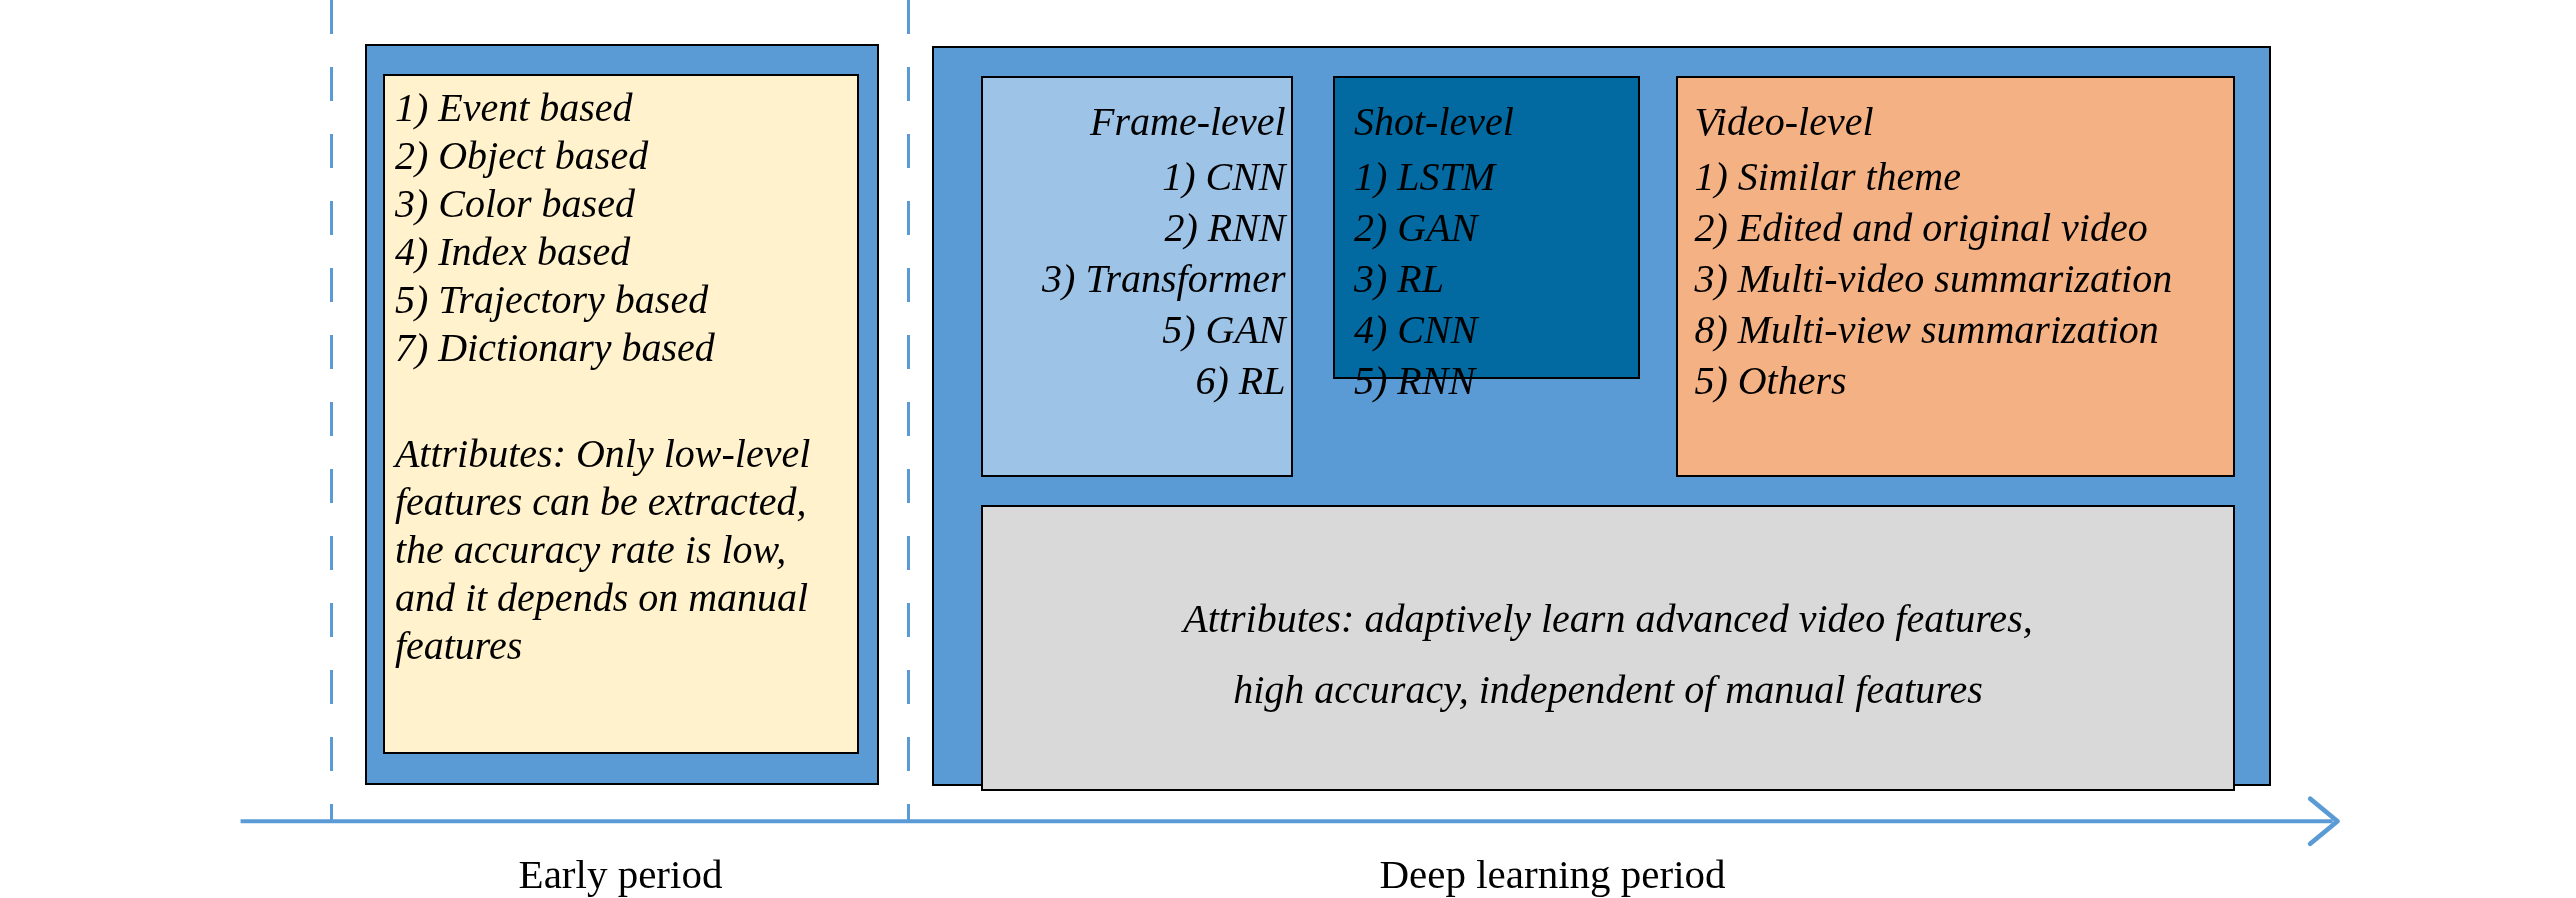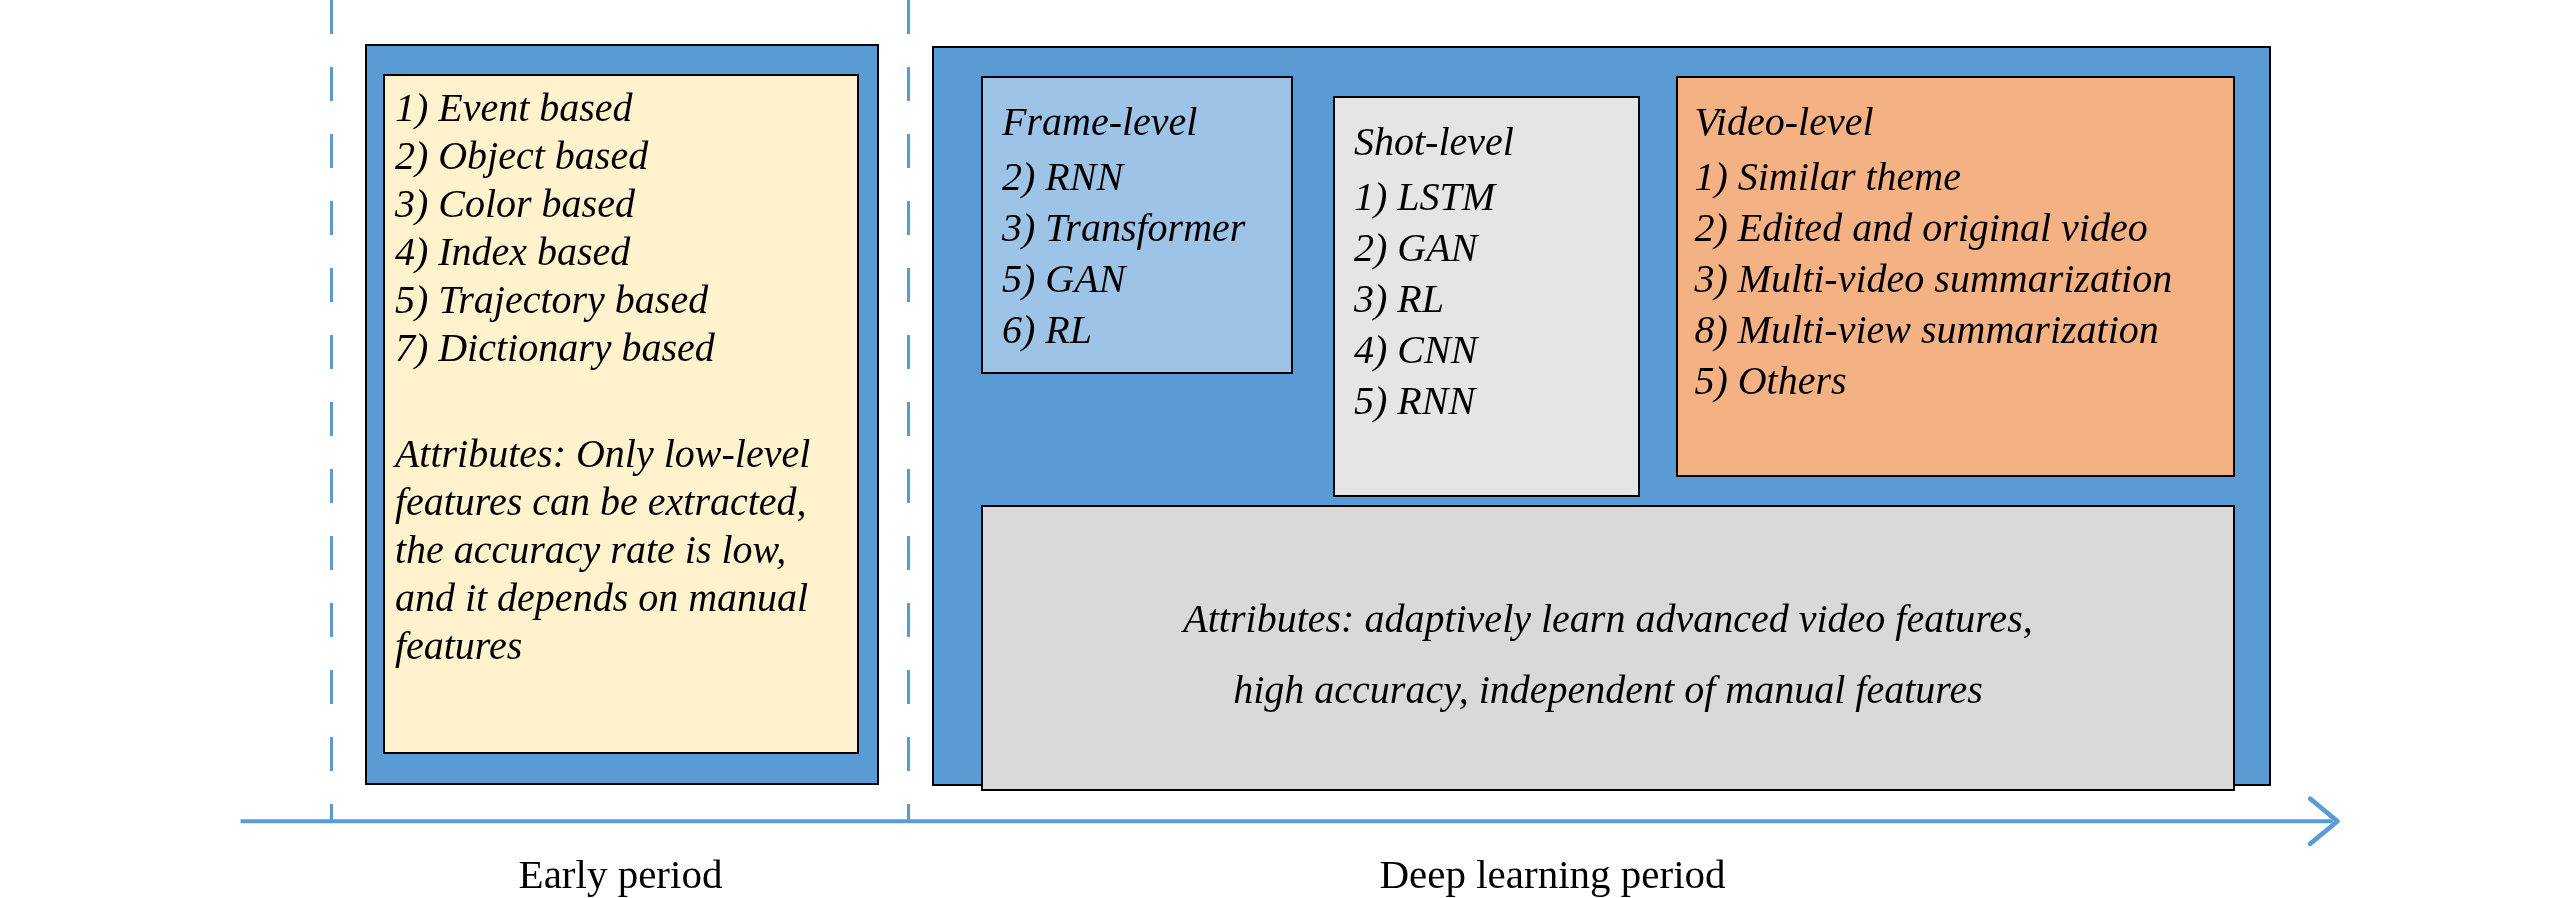--- a/index.html
+++ b/index.html
@@ -37,30 +37,30 @@
     box-sizing: border-box;
     font-style: italic;
   }
   .inner-box.cream {
     left: 16.4px; top: 28px; width: 476px; height: 680px;
     background: #FFF2CC;
     padding: 8.2px 5.5px 0 9.5px;
     font-size: 40px; line-height: 48px;
   }
   .inner-box.frame {
-    left: 47px; top: 28px; width: 312px; height: 298px;
+    left: 47px; top: 28px; width: 312px; height: 401px;
     background: #9DC3E6;
     padding: 17.7px 5.5px 0 19px;
-    font-size: 40px; line-height: 51px;
+    font-size: 40px; line-height: 51px; text-align: right;
   }
   .inner-box.shot {
-    left: 399px; top: 28px; width: 307px; height: 401px;
-    background: #e5e5e5;
+    left: 399px; top: 28px; width: 307px; height: 303px;
+    background: #0369a1;
     padding: 17.7px 5.5px 0 19px;
-    font-size: 40px; line-height: 51px; margin-top: 20px;
+    font-size: 40px; line-height: 51px;
   }
   .inner-box.video {
     left: 742px; top: 28px; width: 559px; height: 401px;
     background: #F4B183;
     padding: 17.7px 5.5px 0 16.4px;
     font-size: 40px; line-height: 51px;
   }
   .inner-box.gray {
     left: 47px; top: 457px; width: 1254px; height: 286px;
     background: #D9D9D9;
@@ -102,20 +102,21 @@
       <div>4) Index based</div>
       <div>5) Trajectory based</div>
       <div>7) Dictionary based</div>
       <div class="attr-par">Attributes: Only low-level features can be extracted, the accuracy rate is low, and it depends on manual features</div>
     </div>
   </div>
 
   <div class="outer-box deep">
     <div class="inner-box frame">
       <div class="panel-title">Frame-level</div>
+      <div>1) CNN</div>
       <div>2) RNN</div>
       <div>3) Transformer</div>
       <div>5) GAN</div>
       <div>6) RL</div>
     </div>
 
     <div class="inner-box shot">
       <div class="panel-title">Shot-level</div>
       <div>1) LSTM</div>
       <div>2) GAN</div>

